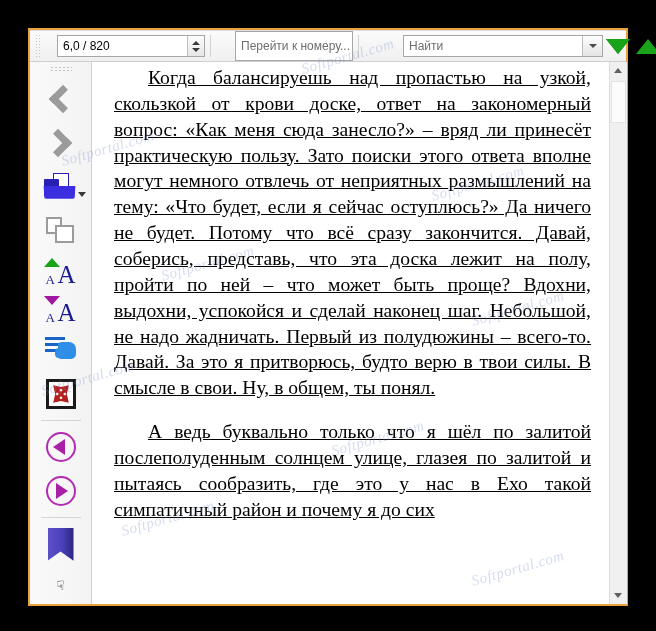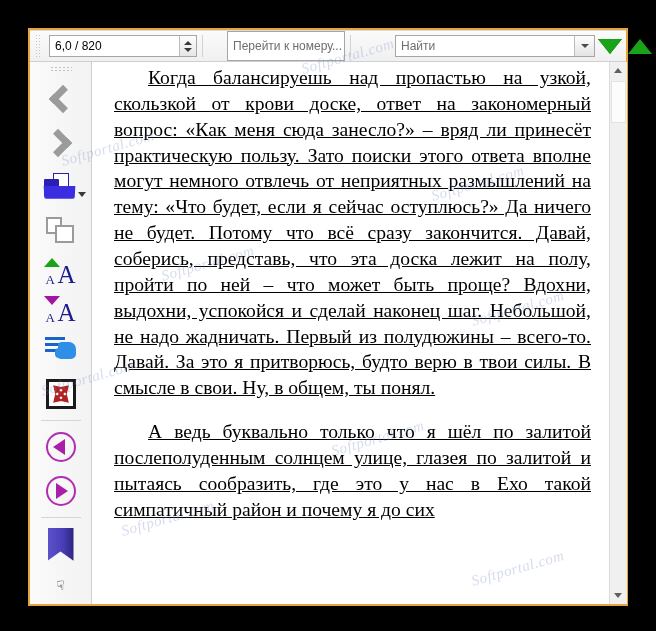--- a/index.html
+++ b/index.html
@@ -109,21 +109,21 @@
     background-position: 1px 2px;
     opacity: .9;
     flex: 0 0 auto;
   }
   .spin-wrap {
     display: flex;
     align-items: stretch;
     height: 22px;
     border: 1px solid #a6a6a6;
     background: #fff;
-    margin-left: 8px;
+    margin-left: 16px;
     width: 148px;
     flex: 0 0 auto;
   }
   .spin-input {
     flex: 1;
     border: none;
     outline: none;
     font-family: "Liberation Sans", sans-serif;
     font-size: 12px;
     color: #000;

